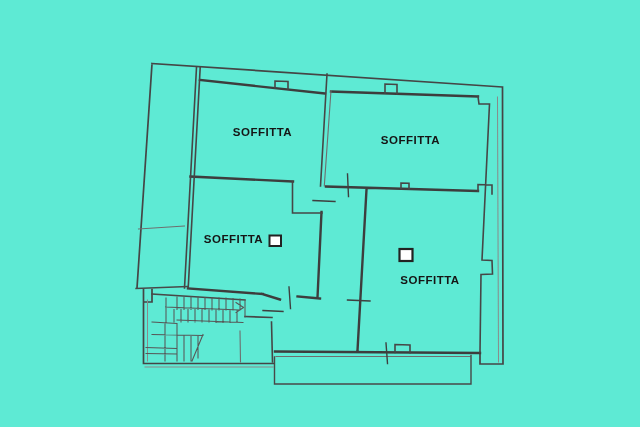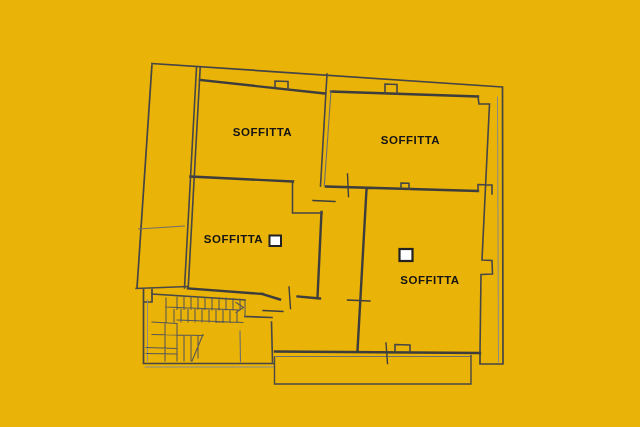--- a/index.html
+++ b/index.html
@@ -1,16 +1,16 @@
 <!DOCTYPE html>
 <html><head>
 <meta charset="utf-8">
 <style>
   html,body{margin:0;padding:0;background:#ffffff;}
-  .stage{position:relative;width:640px;height:427px;background:#eab308;overflow:hidden;
+  .stage{position:relative;width:640px;height:427px;background:#5eead4;overflow:hidden;
          font-family:"Liberation Sans",sans-serif;}
   svg{position:absolute;left:0;top:0;}
   .outer   {fill:none;stroke:#454545;stroke-width:1.7;stroke-linecap:square;}
   .outerthin{fill:none;stroke:#8a8a8a;stroke-width:1;stroke-linecap:square;}
   .wallthick{fill:none;stroke:#3d3d3d;stroke-width:2.4;stroke-linecap:square;}
   .wall    {fill:none;stroke:#464646;stroke-width:1.6;stroke-linecap:square;}
   .wallthin{fill:none;stroke:#6e6e6e;stroke-width:1.1;stroke-linecap:square;}
   .med     {fill:none;stroke:#484848;stroke-width:1.4;stroke-linecap:square;}
   .tick    {fill:none;stroke:#3f3f3f;stroke-width:1.4;stroke-linecap:square;}
   .stair   {fill:none;stroke:#575757;stroke-width:1.05;stroke-linecap:square;}

